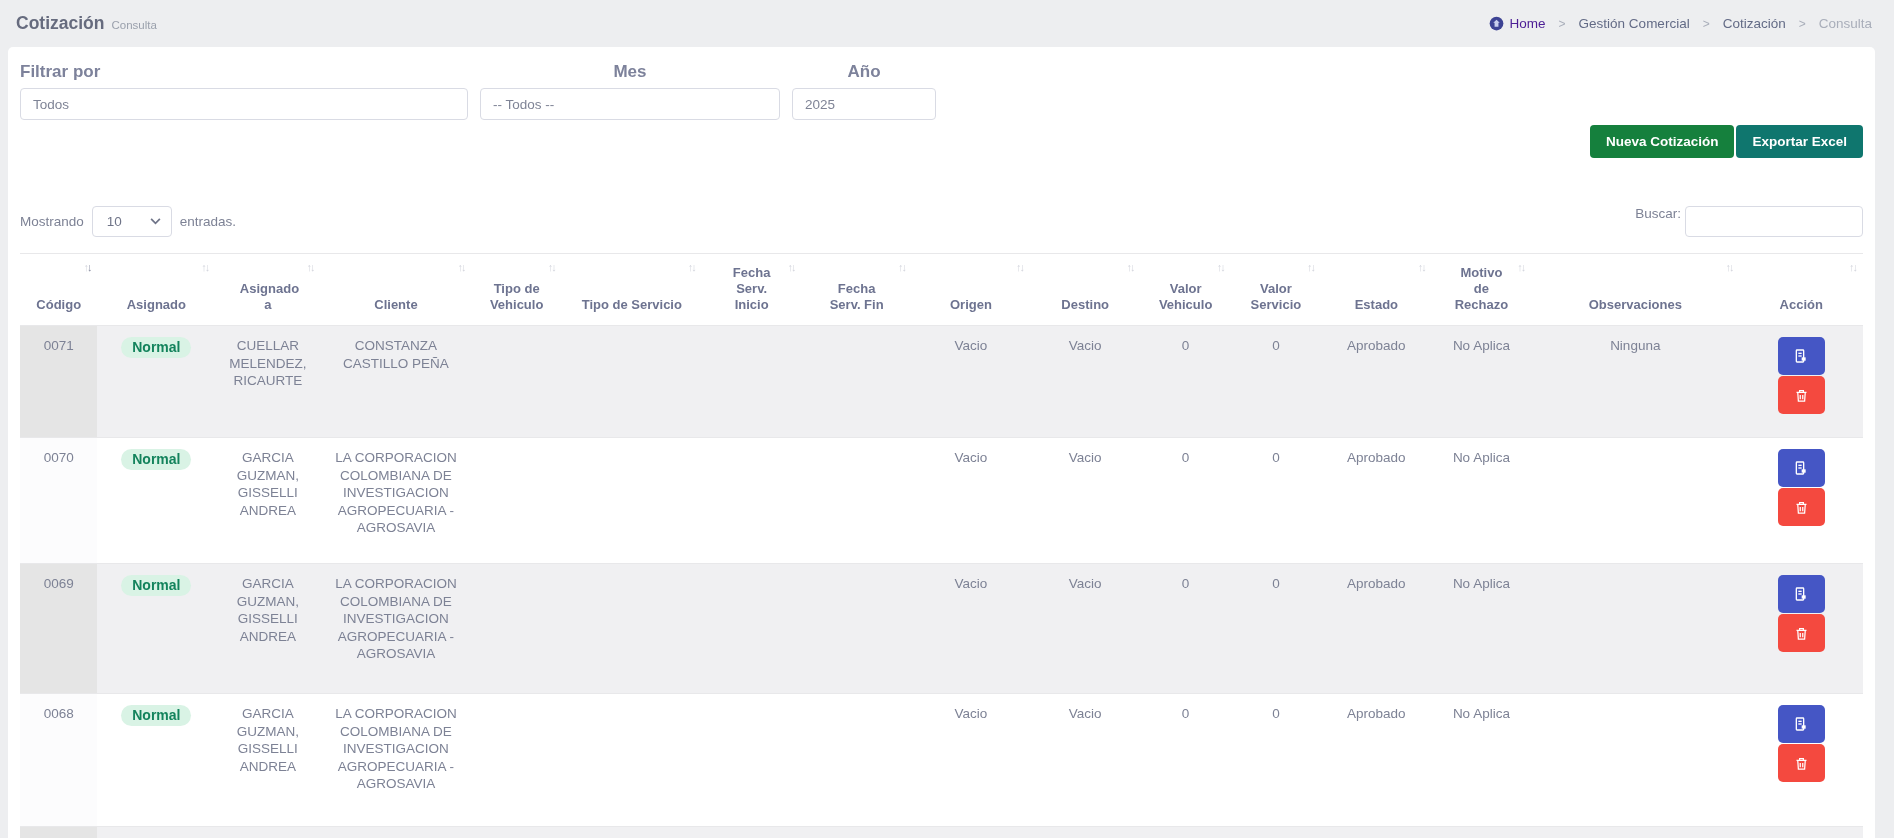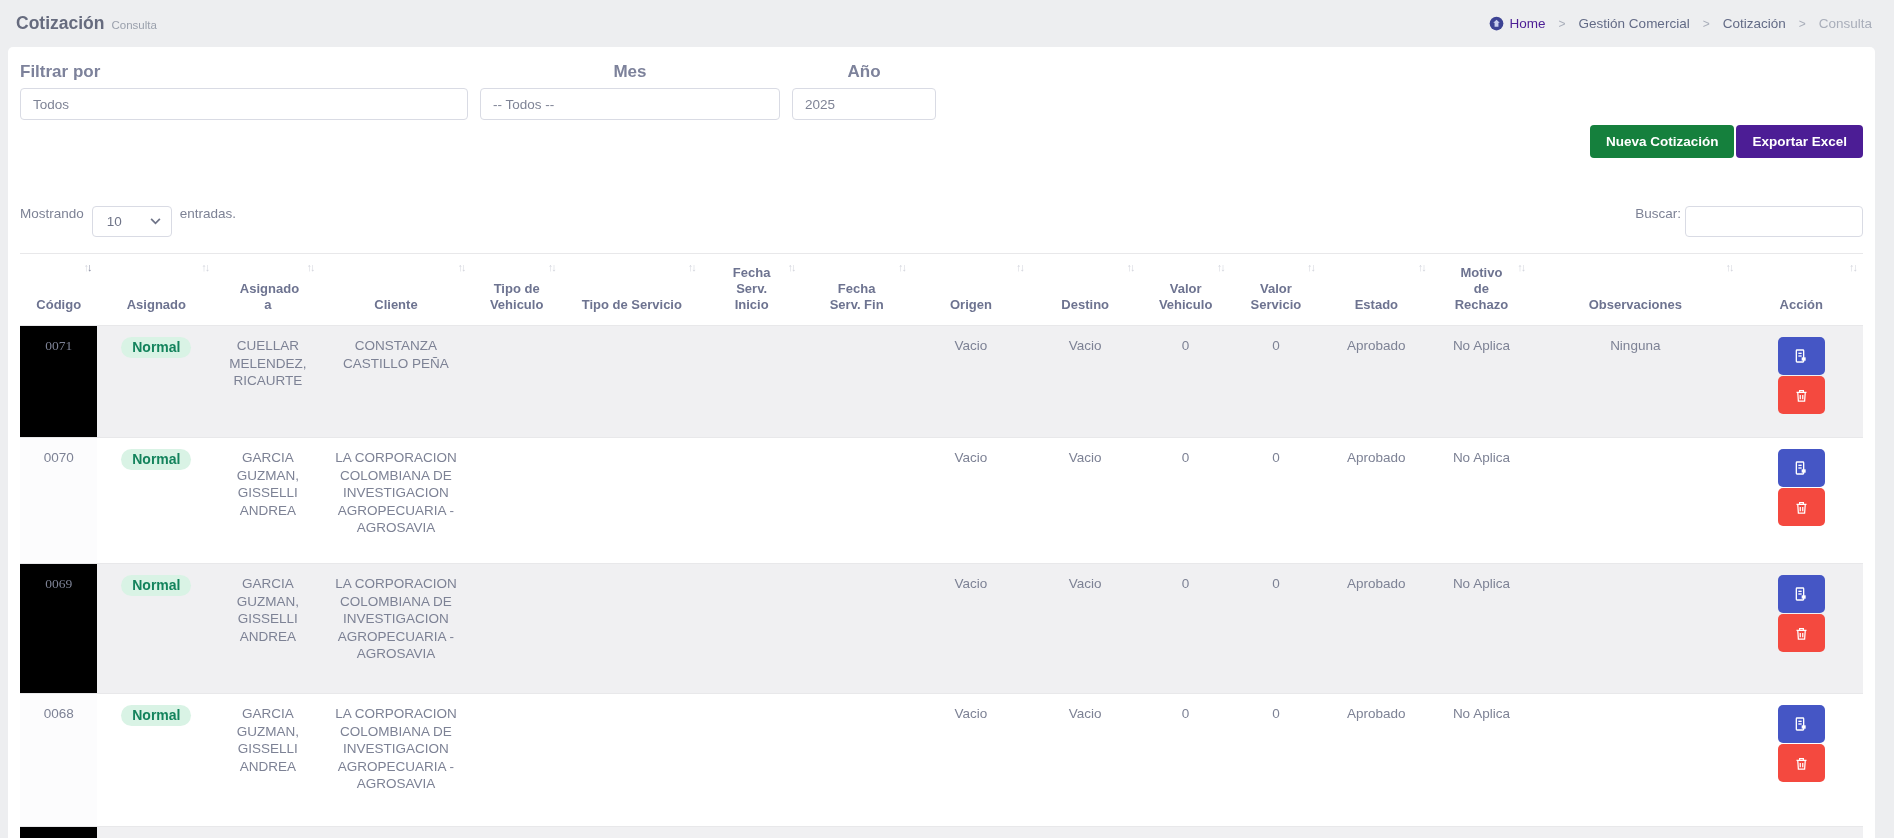--- a/index.html
+++ b/index.html
@@ -27,25 +27,25 @@
   .fg-filtrar { width: 448px; }
   .fg-mes { width: 300px; }
   .fg-mes .filter-label, .fg-ano .filter-label { text-align: center; }
   .fg-ano { width: 144px; }
   .txt-input { height: 32px; width: 100%; border: 1px solid #d9dbe4; border-radius: 4px; padding: 0 12px; font-size: 13.5px; color: #7f8496; font-family: "Liberation Sans", sans-serif; background: #fff; outline: none; }
 
   
   .btn-row { display: flex; justify-content: flex-end; gap: 2px; margin-top: 5px; }
   .btn { height: 33px; border: none; border-radius: 4px; padding: 0 16px; font-size: 13.5px; font-weight: 700; color: #ffffff; cursor: pointer; font-family: "Liberation Sans", sans-serif; }
   .btn-primary { background: #15803d; }
-  .btn-success { background: #4c1d95; }
+  .btn-success { background: #0f766e; }
 
   
   .controls-row { display: flex; justify-content: space-between; align-items: center; margin-top: 48px; font-size: 13.5px; color: #7d8295; }
-  .show-wrap { display: flex; gap: 8px; }
+  .show-wrap { display: flex; align-items: center; gap: 8px; }
   .fake-select { width: 80px; height: 31px; border: 1px solid #d9dbe4; border-radius: 4px; display: flex; align-items: center; justify-content: space-between; padding: 0 10px 0 14px; cursor: pointer; color: #6f7488; background: #fff; }
   .search-wrap { display: flex; gap: 4px; }
   .search-input { width: 178px; height: 31px; border: 1px solid #d9dbe4; border-radius: 4px; padding: 0 10px; font-size: 13.5px; color: #6f7488; outline: none; }
 
   
   table.grid { width: 100%; border-collapse: collapse; table-layout: fixed; margin-top: 16px; }
   .grid col.c0 { width: 4.2%; }  .grid col.c1 { width: 6.4%; }
   .grid col.c2 { width: 5.7%; }  .grid col.c3 { width: 8.2%; }
   .grid col.c4 { width: 4.9%; }  .grid col.c5 { width: 7.6%; }
   .grid col.c6 { width: 5.4%; }  .grid col.c7 { width: 6.0%; }
@@ -60,21 +60,21 @@
   .th-c4 .th-label { max-width: 56px; }
   .th-c6 .th-label { max-width: 40px; }
   .th-c7 .th-label { max-width: 62px; }
   .th-c10 .th-label, .th-c11 .th-label { max-width: 58px; }
   .th-c13 .th-label { max-width: 56px; }
   .sort-icons { position: absolute; top: 7px; right: 7px; font-size: 11px; color: #d3d5dd; letter-spacing: -2px; }
   .sort-icons .active { color: #8c90a4; }
 
   .grid td { vertical-align: top; text-align: center; padding: 11px 6px 8px; font-size: 13.5px; line-height: 17.5px; color: #7d8295; }
   tr.row-odd td { background: #f0f0f2; }
-  tr.row-odd td.sorted { background: #000000; font-family: Liberation Serif, serif; }
+  tr.row-odd td.sorted { background: #e5e5e5; }
   tr.row-even td { background: #ffffff; }
   tr.row-even td.sorted { background: #fcfcfd; }
   tr.data-row td { border-bottom: 1px solid #e8e8ea; }
   tr.r1 { height: 112px; } tr.r2 { height: 126px; } tr.r3 { height: 130px; } tr.r4 { height: 133px; } tr.r5 { height: 40px; }
 
   .badge-normal { display: inline-block; background: #d9f3e5; color: #13835c; font-size: 14px; font-weight: 700; padding: 4px 11px; border-radius: 12px; line-height: 13px; }
 
   .actions { display: inline-flex; flex-direction: column; gap: 1px; }
   .act { width: 47px; height: 38px; border: none; border-radius: 5px; display: flex; align-items: center; justify-content: center; cursor: pointer; }
   .act-view { background: #4556c5; }

